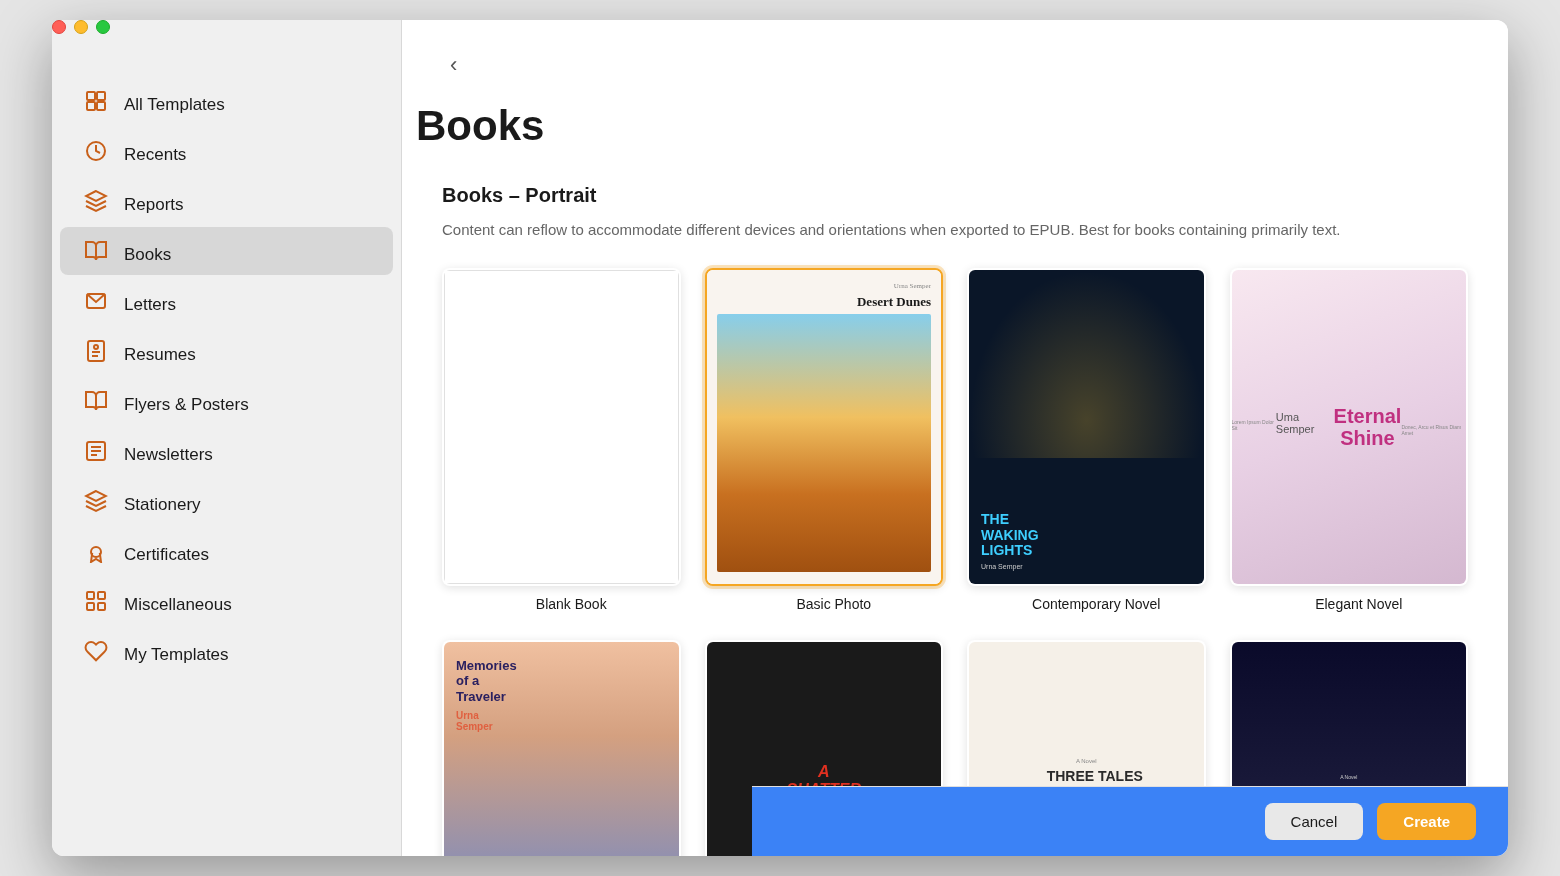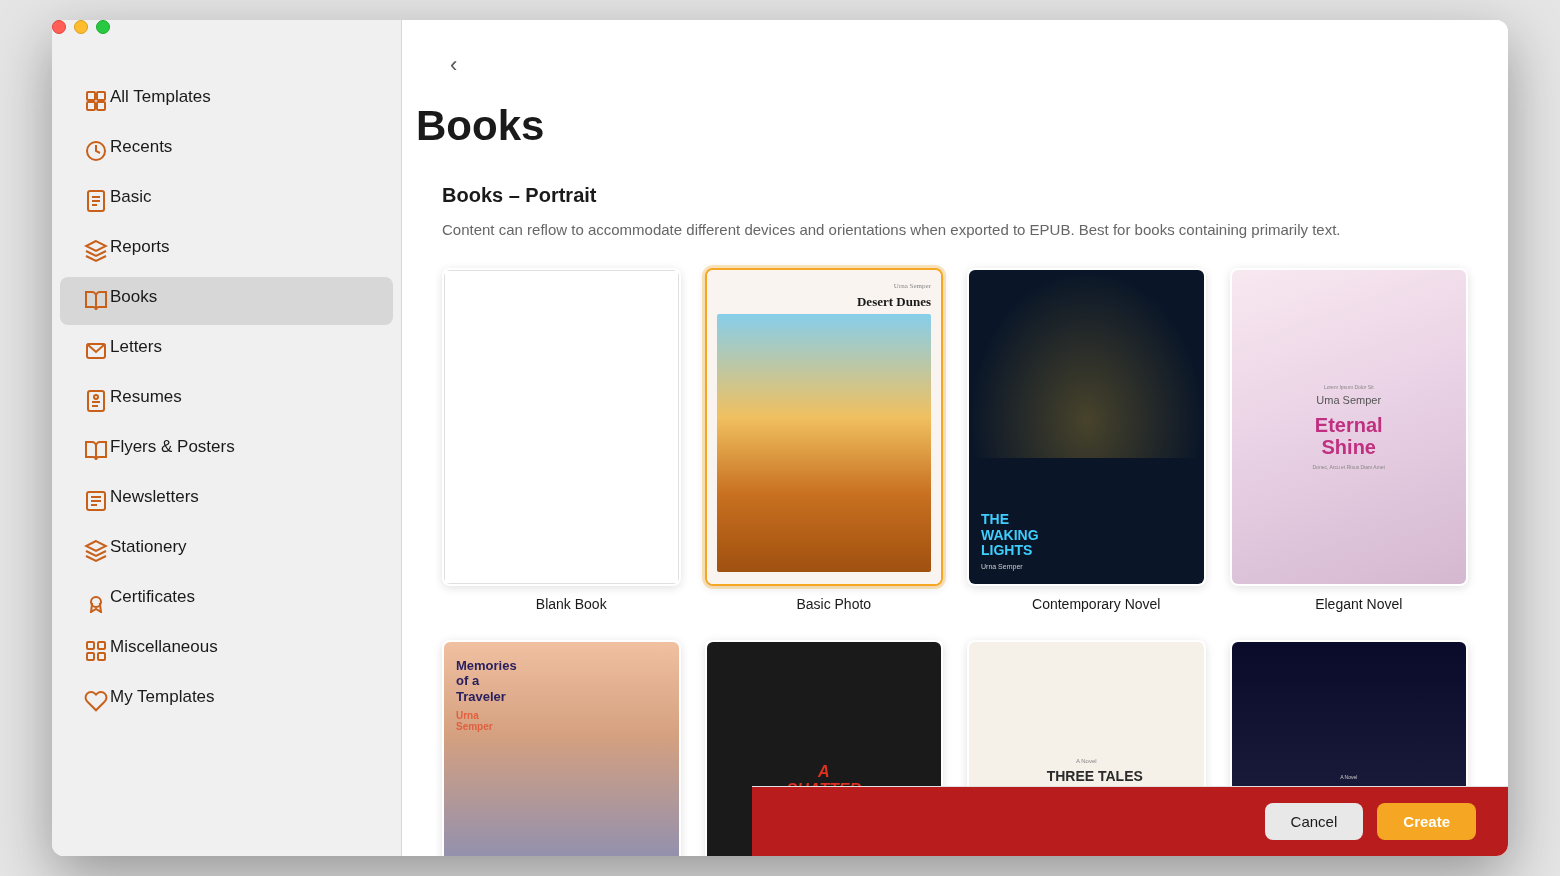--- a/index.html
+++ b/index.html
@@ -37,21 +37,22 @@
       min-width: 350px;
       background: #f0f0f0;
       border-right: 1px solid #d8d8d8;
       display: flex;
       flex-direction: column;
       padding: 56px 0 20px 0;
       overflow-y: auto;
     }
     .sidebar-item {
       display: flex;
-      align-items: flex-start;
+      align-items: flex-end;
+      gap: 14px;
       padding: 10px 22px;
       cursor: pointer;
       border-radius: 8px;
       margin: 1px 8px;
       color: #1a1a1a;
       font-size: 17px;
       font-weight: 400;
     }
     .sidebar-item.active {
       background: rgba(0,0,0,0.1);
@@ -191,21 +192,21 @@
       height: 60%;
       background: radial-gradient(ellipse at 50% 80%, rgba(255,200,50,0.25) 0%, transparent 70%);
     }
     .thumb-waking .w-title { font-size: 14px; font-weight: 700; color: #3ecfff; line-height: 1.1; text-transform: uppercase; }
     .thumb-waking .w-author { font-size: 7px; color: #ccc; margin-top: 4px; }
     .thumb-eternal {
       width: 100%;
       height: 100%;
       background: linear-gradient(160deg, #f8e8f0 0%, #e8d0e4 50%, #d4b8d0 100%);
       display: flex;
-      flex-direction: column;
+      flex-direction: row;
       align-items: center;
       justify-content: center;
     }
     .thumb-eternal .e-lorem { font-size: 5px; color: #888; margin-bottom: 4px; }
     .thumb-eternal .e-name { font-size: 11px; color: #555; margin-bottom: 8px; }
     .thumb-eternal .e-title { font-size: 20px; font-weight: 900; color: #c03080; text-align: center; line-height: 1.1; }
     .thumb-eternal .e-sub { font-size: 5px; color: #888; margin-top: 6px; }
     .thumb-memories {
       width: 100%;
       height: 100%;
@@ -266,21 +267,21 @@
       background: #0a1a08;
       clip-path: polygon(0% 100%, 5% 60%, 10% 100%, 15% 50%, 20% 100%, 25% 55%, 30% 100%, 35% 45%, 40% 100%, 45% 55%, 50% 100%, 55% 48%, 60% 100%, 65% 52%, 70% 100%, 75% 45%, 80% 100%, 85% 55%, 90% 100%, 95% 50%, 100% 100%);
     }
 
     
     .bottom-bar {
       position: absolute;
       bottom: 0;
       right: 0;
       left: 350px;
-      background: #b91c1c;
+      background: #3b82f6;
       border-top: 1px solid #e0e0e0;
       padding: 16px 32px;
       display: flex;
       justify-content: flex-end;
       gap: 14px;
     }
     .btn-cancel {
       background: #e8e8e8;
       border: none;
       padding: 10px 26px;
@@ -333,31 +334,20 @@
     <div class="sidebar-item">
       <span class="sidebar-icon">
         <svg width="24" height="24" viewBox="0 0 24 24" fill="none" stroke="#c8601a" stroke-width="2">
           <circle cx="12" cy="12" r="9"></circle>
           <polyline points="12,6 12,12 16,14"></polyline>
         </svg>
       </span>
       <span>Recents</span>
     </div>
 
-    <div class="sidebar-item">
-      <span class="sidebar-icon">
-        <svg width="24" height="24" viewBox="0 0 24 24" fill="none" stroke="#c8601a" stroke-width="2">
-          <rect x="4" y="2" width="16" height="20" rx="2"></rect>
-          <line x1="8" y1="8" x2="16" y2="8"></line>
-          <line x1="8" y1="12" x2="16" y2="12"></line>
-          <line x1="8" y1="16" x2="13" y2="16"></line>
-        </svg>
-      </span>
-      <span>Basic</span>
-    </div>
 
     <div class="sidebar-item">
       <span class="sidebar-icon">
         <svg width="24" height="24" viewBox="0 0 24 24" fill="none" stroke="#c8601a" stroke-width="2">
           <polygon points="12,2 2,7 12,12 22,7"></polygon>
           <polyline points="2,17 12,22 22,17"></polyline>
           <polyline points="2,12 12,17 22,12"></polyline>
         </svg>
       </span>
       <span>Reports</span>

